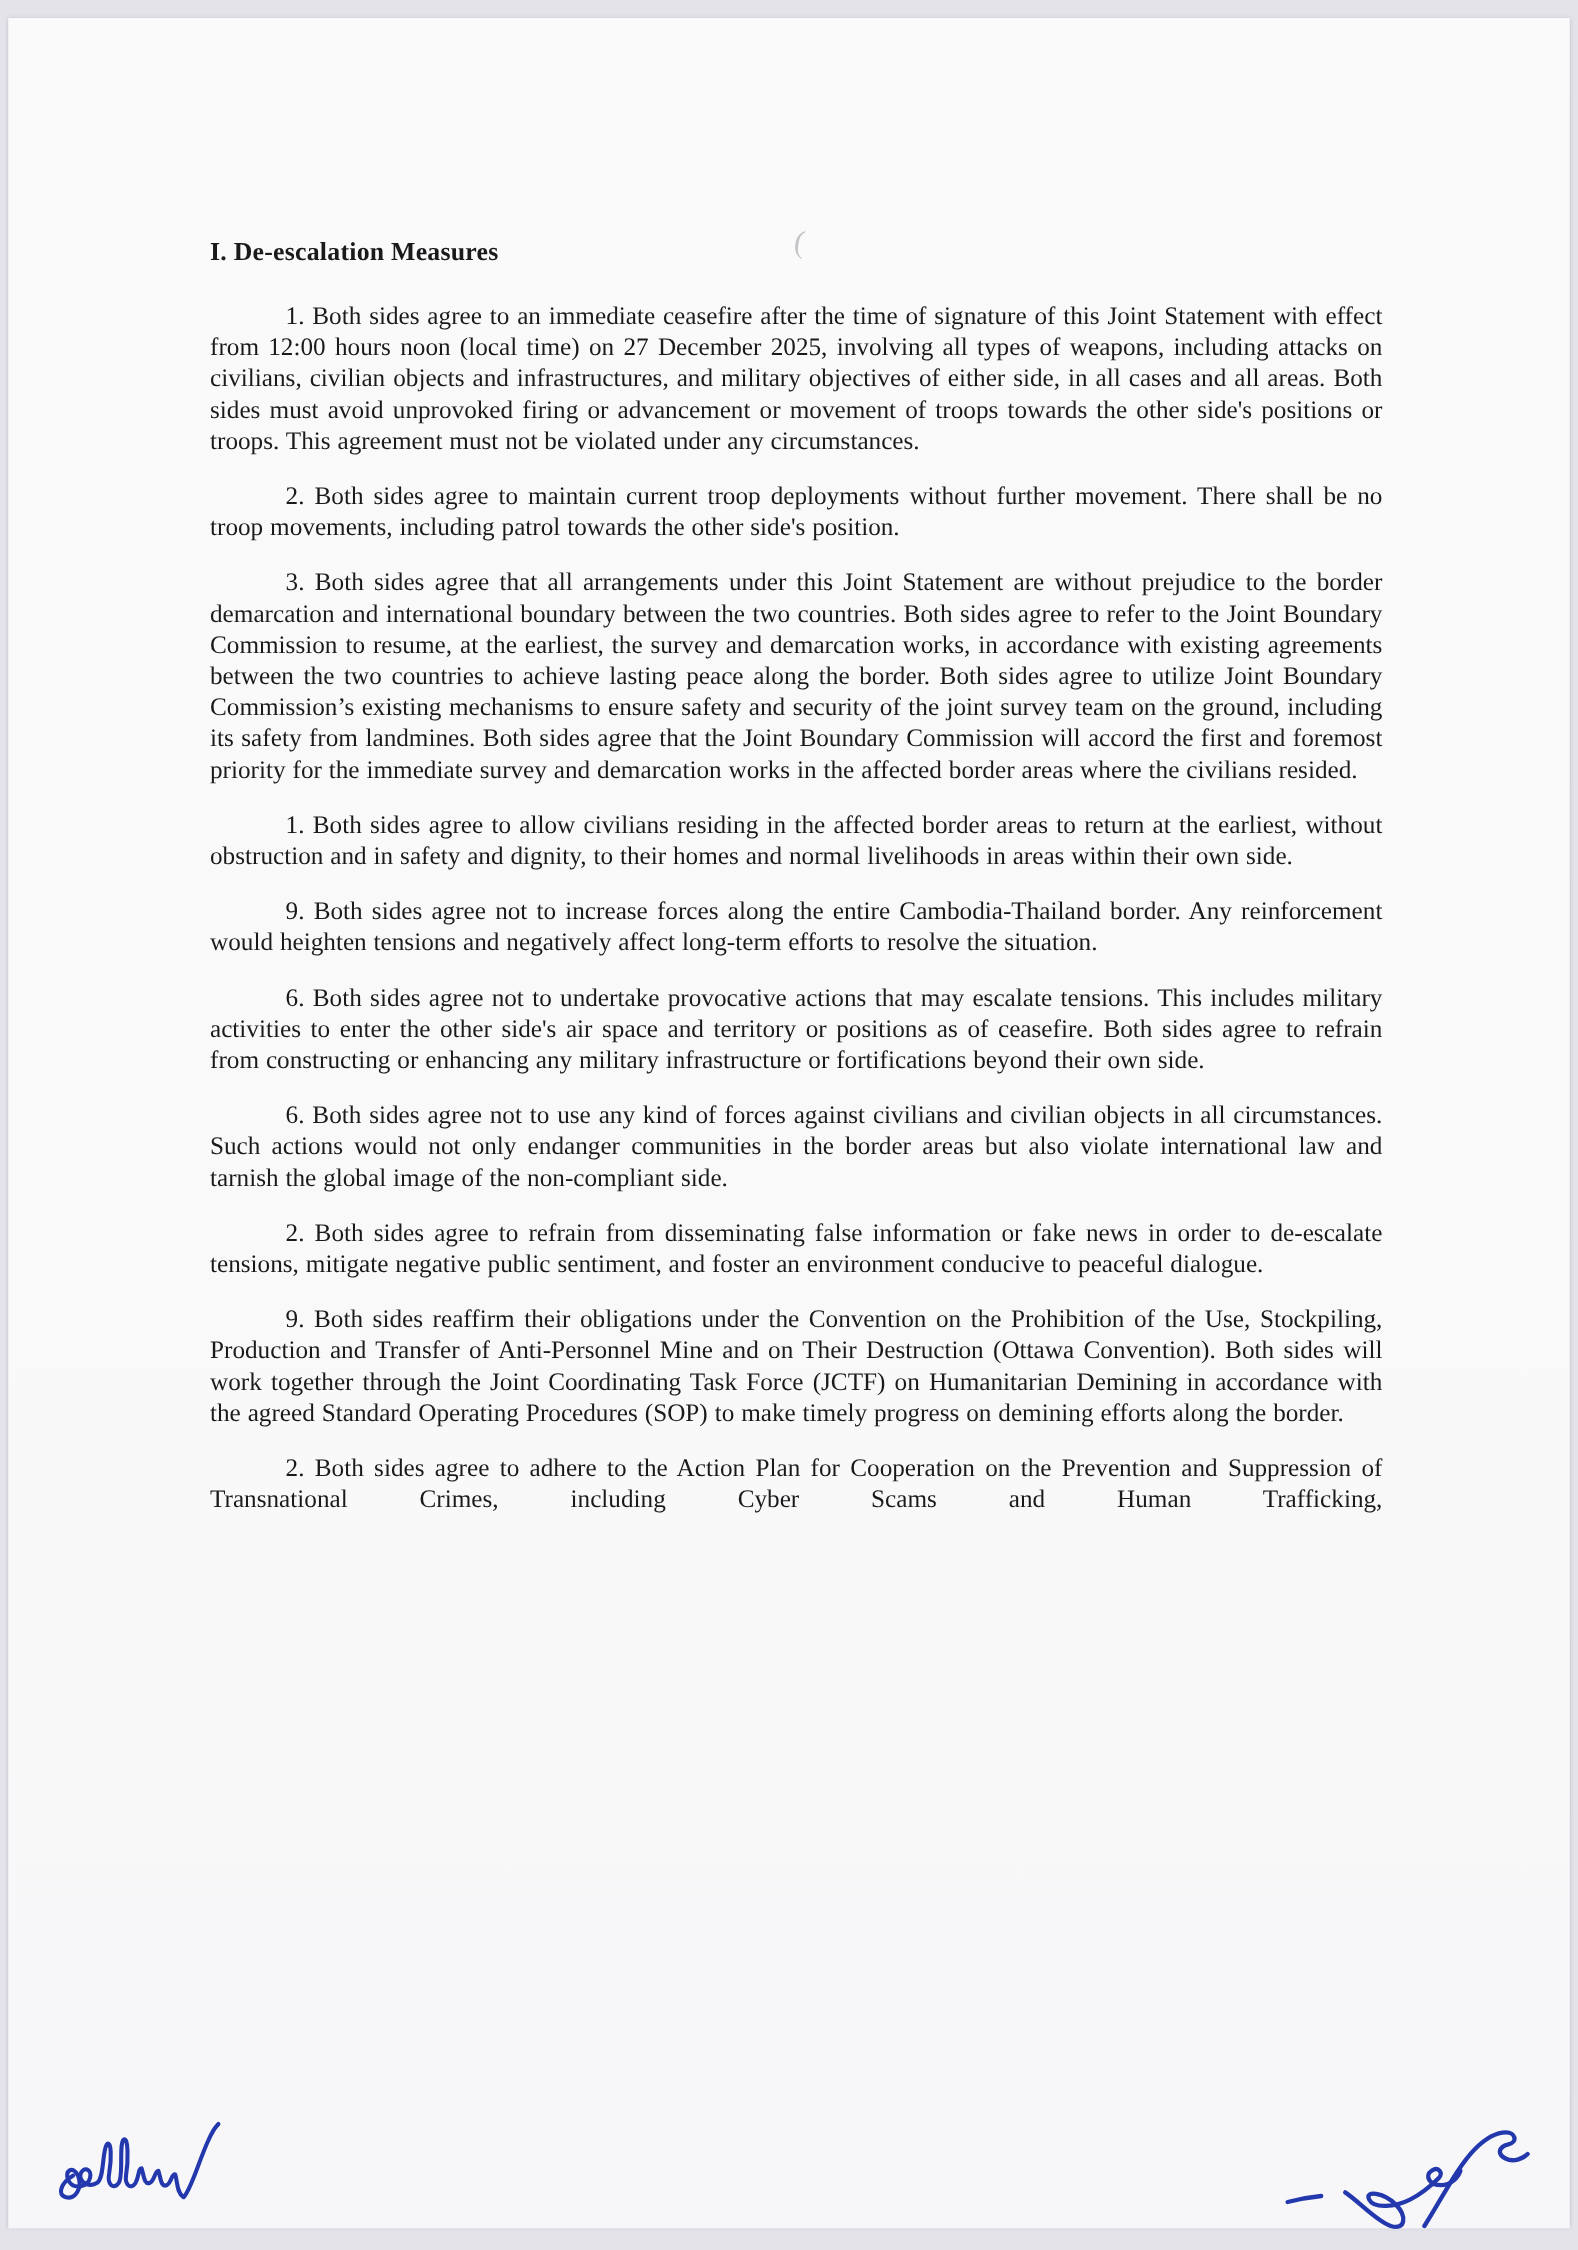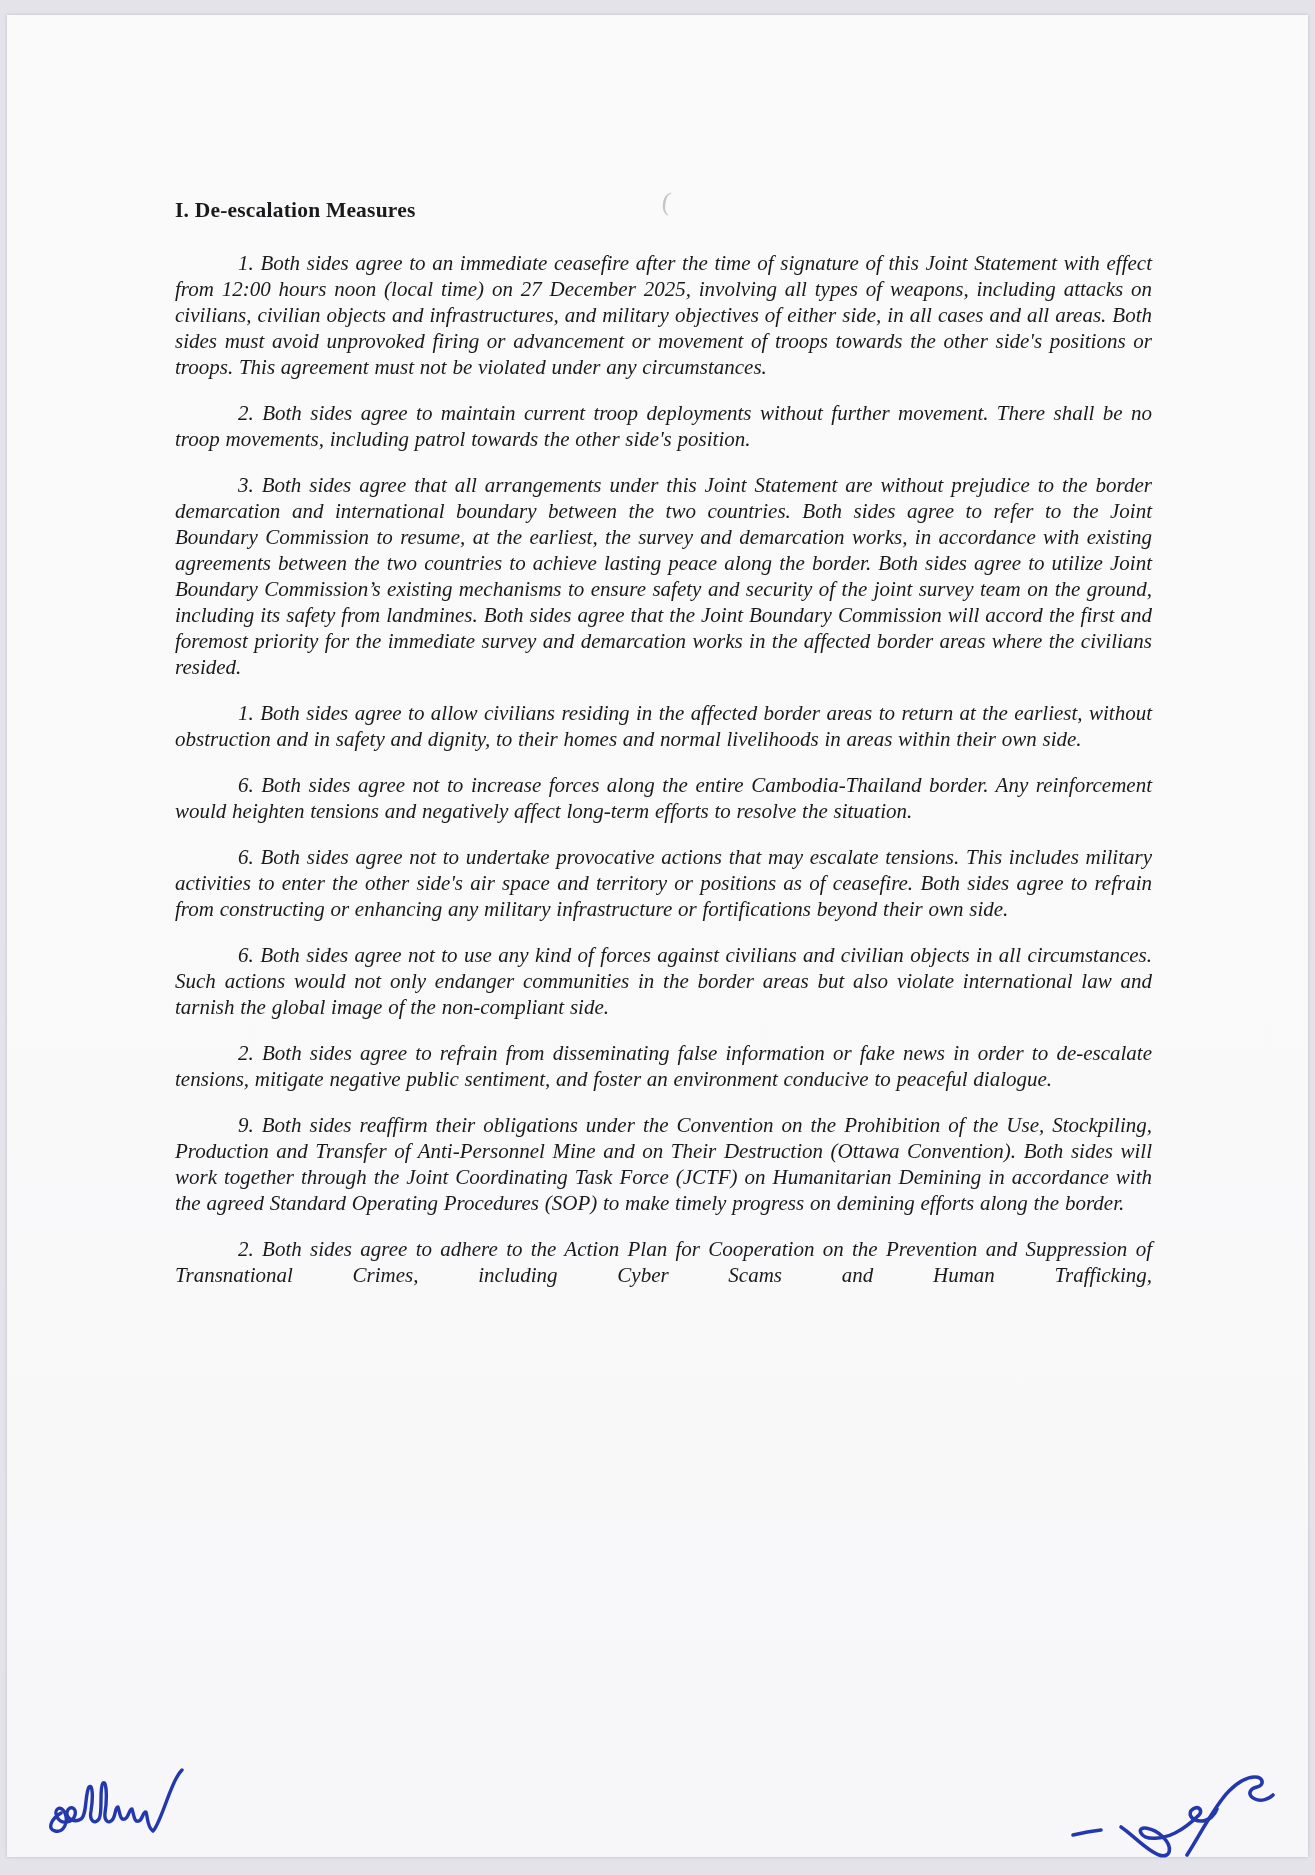--- a/index.html
+++ b/index.html
@@ -40,21 +40,20 @@
     font-size: 21.5px;
     font-weight: bold;
     margin: 0 0 27px 0;
     letter-spacing: 0.2px;
   }
   .para {
     margin: 0 0 20px 0;
     text-align: justify;
     text-indent: 63px;
     word-spacing: 0.5px;
-    font-style: italic;
   }
   .para:last-child {
     text-align-last: justify;
   }
   .artifact {
     position: absolute;
     left: 655px;
     top: 172px;
     font-size: 26px;
     color: #9a9aa2;
@@ -91,21 +90,21 @@
 
     <span class="artifact">(</span>
 
     <div class="content">
       <h1 class="doc-title">I. De-escalation Measures</h1>
       <div>
           <p class="para">1. Both sides agree to an immediate ceasefire after the time of signature of this Joint Statement with effect from 12:00 hours noon (local time) on 27 December 2025, involving all types of weapons, including attacks on civilians, civilian objects and infrastructures, and military objectives of either side, in all cases and all areas. Both sides must avoid unprovoked firing or advancement or movement of troops towards the other side's positions or troops. This agreement must not be violated under any circumstances.</p>
           <p class="para">2. Both sides agree to maintain current troop deployments without further movement. There shall be no troop movements, including patrol towards the other side's position.</p>
           <p class="para">3. Both sides agree that all arrangements under this Joint Statement are without prejudice to the border demarcation and international boundary between the two countries. Both sides agree to refer to the Joint Boundary Commission to resume, at the earliest, the survey and demarcation works, in accordance with existing agreements between the two countries to achieve lasting peace along the border. Both sides agree to utilize Joint Boundary Commission’s existing mechanisms to ensure safety and security of the joint survey team on the ground, including its safety from landmines. Both sides agree that the Joint Boundary Commission will accord the first and foremost priority for the immediate survey and demarcation works in the affected border areas where the civilians resided.</p>
           <p class="para">1. Both sides agree to allow civilians residing in the affected border areas to return at the earliest, without obstruction and in safety and dignity, to their homes and normal livelihoods in areas within their own side.</p>
-          <p class="para">6. Both sides agree not to increase forces along the entire Cambodia-Thailand border. Any reinforcement would heighten tensions and negatively affect long-term efforts to resolve the situation.</p>
+          <p class="para">9. Both sides agree not to increase forces along the entire Cambodia-Thailand border. Any reinforcement would heighten tensions and negatively affect long-term efforts to resolve the situation.</p>
           <p class="para">6. Both sides agree not to undertake provocative actions that may escalate tensions. This includes military activities to enter the other side's air space and territory or positions as of ceasefire. Both sides agree to refrain from constructing or enhancing any military infrastructure or fortifications beyond their own side.</p>
           <p class="para">6. Both sides agree not to use any kind of forces against civilians and civilian objects in all circumstances. Such actions would not only endanger communities in the border areas but also violate international law and tarnish the global image of the non-compliant side.</p>
           <p class="para">2. Both sides agree to refrain from disseminating false information or fake news in order to de-escalate tensions, mitigate negative public sentiment, and foster an environment conducive to peaceful dialogue.</p>
           <p class="para">9. Both sides reaffirm their obligations under the Convention on the Prohibition of the Use, Stockpiling, Production and Transfer of Anti-Personnel Mine and on Their Destruction (Ottawa Convention). Both sides will work together through the Joint Coordinating Task Force (JCTF) on Humanitarian Demining in accordance with the agreed Standard Operating Procedures (SOP) to make timely progress on demining efforts along the border.</p>
           <p class="para">2. Both sides agree to adhere to the Action Plan for Cooperation on the Prevention and Suppression of Transnational Crimes, including Cyber Scams and Human Trafficking,</p>
         </div>
     </div>
 
     <svg class="sig sig-left" viewBox="0 0 140 82">
       <path stroke="#2438ad" stroke-width="3.4" d="M16,50

